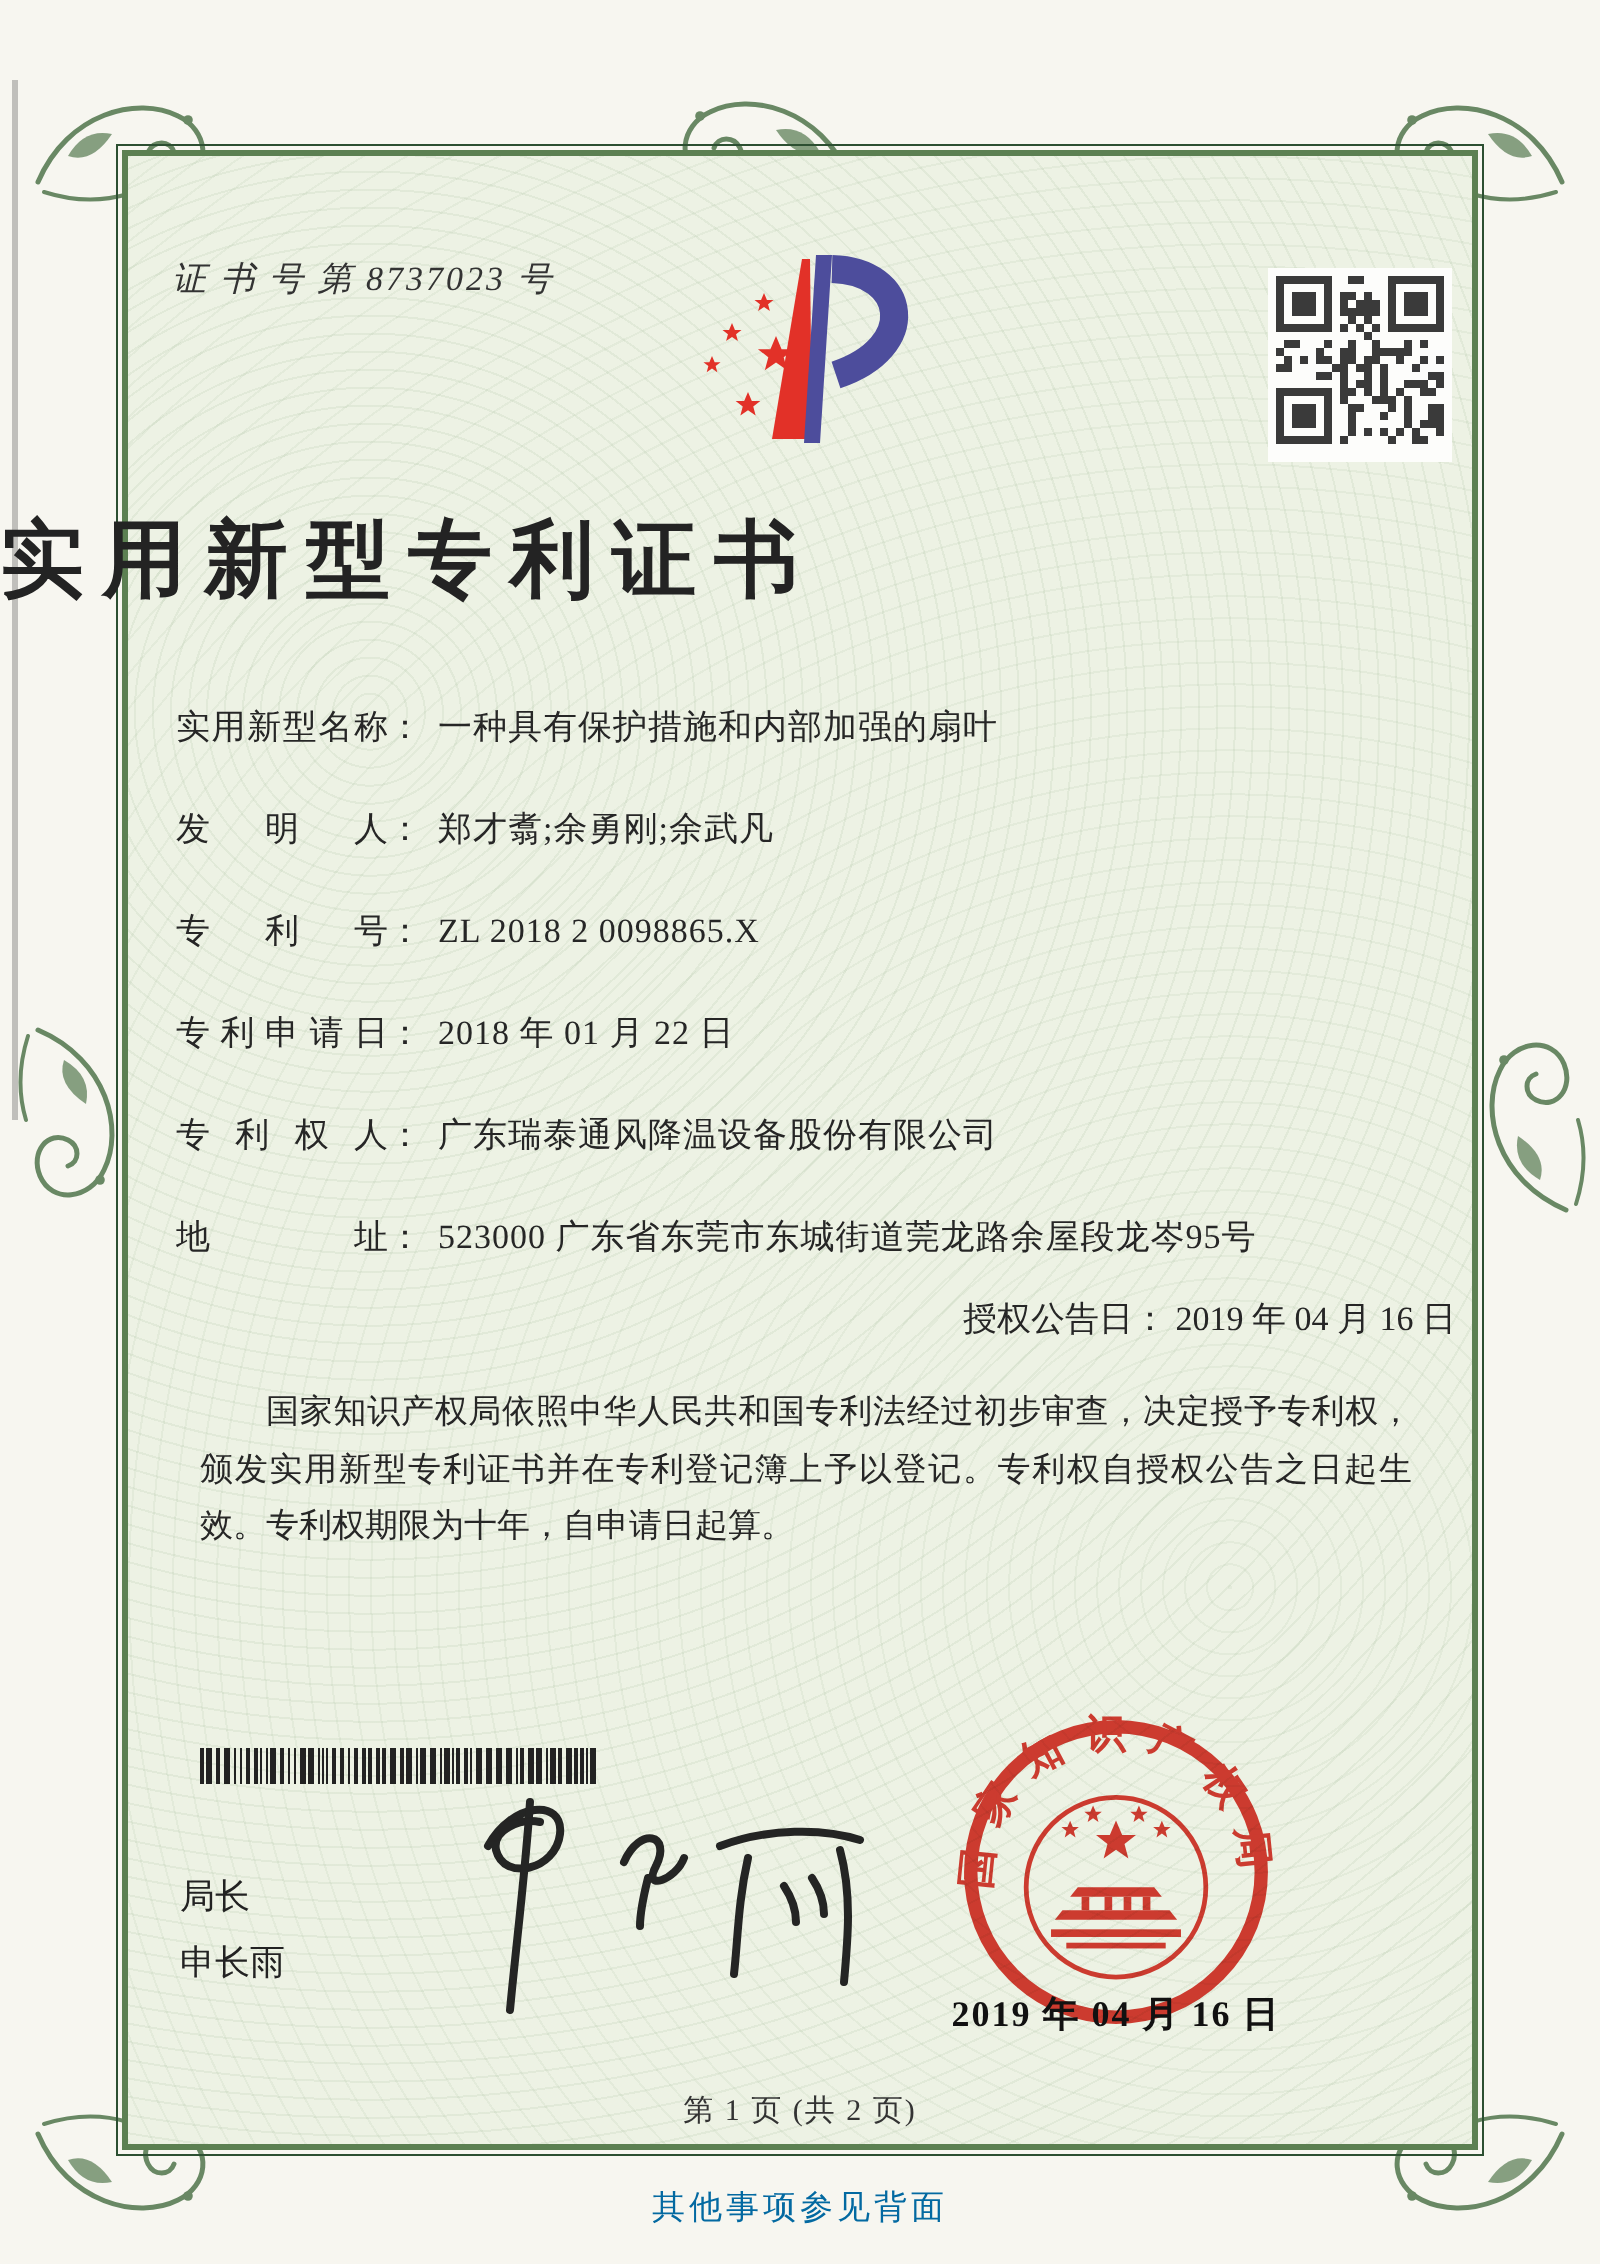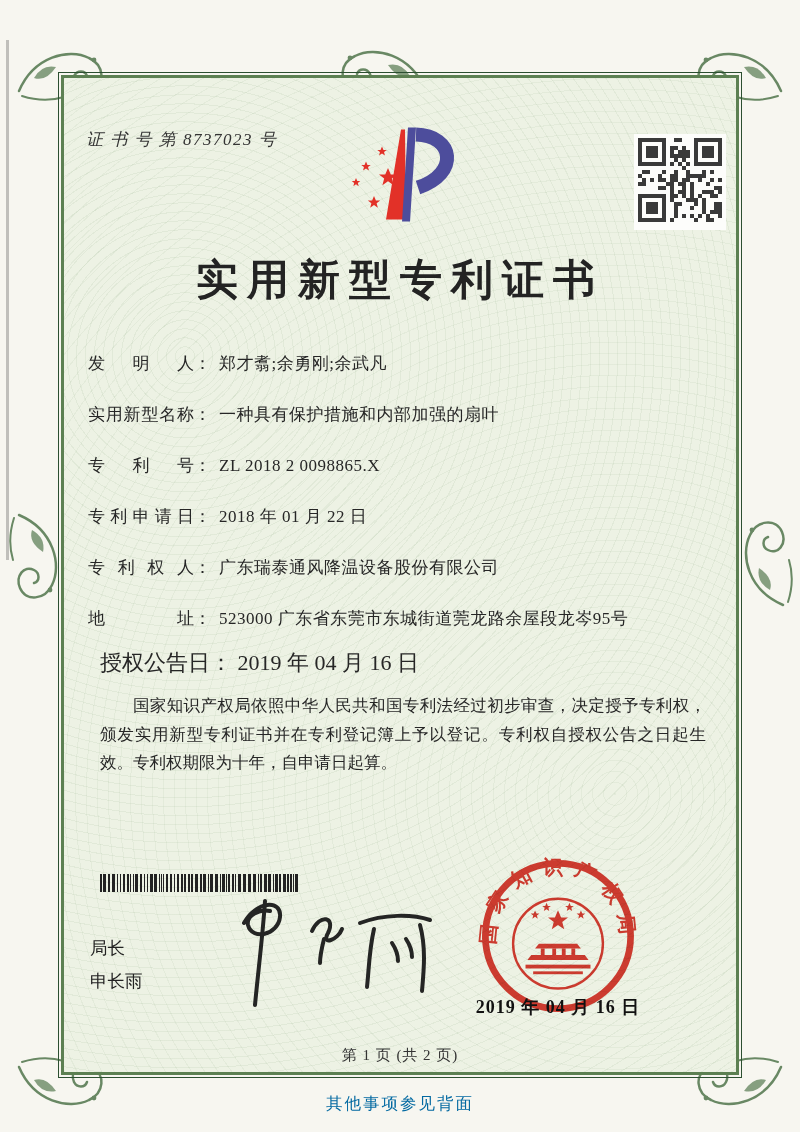--- a/index.html
+++ b/index.html
@@ -20,32 +20,32 @@
     position:absolute;inset:2px;border:3px solid #5c8052;box-sizing:border-box;
     background-color:#edf2e4;
     background-image:
       repeating-radial-gradient(circle at 18% 28%, rgba(140,170,130,.12) 0 1px, transparent 1px 9px),
       repeating-radial-gradient(circle at 82% 72%, rgba(140,170,130,.10) 0 1px, transparent 1px 11px);
   }
   .cert-no{position:absolute;left:86px;top:128px;font-size:17px;letter-spacing:1.5px;color:#333;font-style:italic;}
   .logo{position:absolute;left:338px;top:120px;}
   .qr{position:absolute;left:634px;top:134px;background:#fdfdfb;padding:4px;}
   .title{
-    position:absolute;left:0;top:252px;width:800px;text-align:center;
+    position:absolute;left:0;top:252px;width:800px;text-align:left;
     font-size:42px;font-weight:bold;letter-spacing:9px;color:#232323;
   }
   .fields{position:absolute;left:88px;top:352px;width:636px;font-size:17px;}
   .field-row{line-height:24px;margin-bottom:27px;white-space:nowrap;}
   .field-label{
     display:inline-block;width:106px;text-align:justify;text-align-last:justify;
     vertical-align:top;
   }
   .colon{display:inline-block;}
   .field-value{padding-left:8px;letter-spacing:.5px;}
-  .grant-row{position:absolute;left:100px;top:648px;width:640px;font-size:22px;white-space:nowrap;}
+  .grant-row{position:absolute;left:88px;top:648px;width:640px;font-size:17px;white-space:nowrap;text-align:right;}
   .grant-pair{display:inline-block;}
   .grant-pair.second{position:absolute;left:256px;}
   .paragraphs{position:absolute;left:88px;top:680px;width:630px;font-size:16.5px;line-height:28.5px;text-align:justify;}
   .paragraphs p{margin:12px;text-indent:2em;}
   .barcode{position:absolute;left:100px;top:874px;}
   .officer{position:absolute;left:90px;top:932px;font-family:"Liberation Sans","DejaVu Sans",sans-serif;font-size:17.5px;line-height:33px;color:#222;}
   .signature{position:absolute;left:208px;top:893px;}
   .seal{position:absolute;left:472px;top:850px;mix-blend-mode:multiply;opacity:.9;}
   .seal-date{
     position:absolute;left:466px;top:995px;width:184px;text-align:center;
@@ -323,24 +323,24 @@
         <rect x="32" y="80" width="4" height="4" fill="#3a3a3a"></rect>
         <rect x="56" y="80" width="4" height="4" fill="#3a3a3a"></rect>
         <rect x="68" y="80" width="4" height="4" fill="#3a3a3a"></rect>
         <rect x="72" y="80" width="4" height="4" fill="#3a3a3a"></rect>
       </svg></div>
 
   <div class="title">实用新型专利证书</div>
 
   <div class="fields">
     <div class="field-row">
+      <span class="field-label">实用新型名称</span><span class="colon">：</span><span class="field-value">一种具有保护措施和内部加强的扇叶</span>
+    </div>
+    <div class="field-row">
       <span class="field-label">发明人</span><span class="colon">：</span><span class="field-value">郑才翥;余勇刚;余武凡</span>
-    </div>
-    <div class="field-row">
-      <span class="field-label">实用新型名称</span><span class="colon">：</span><span class="field-value">一种具有保护措施和内部加强的扇叶</span>
     </div>
     <div class="field-row">
       <span class="field-label">专利号</span><span class="colon">：</span><span class="field-value">ZL 2018 2 0098865.X</span>
     </div>
     <div class="field-row">
       <span class="field-label">专利申请日</span><span class="colon">：</span><span class="field-value">2018 年 01 月 22 日</span>
     </div>
     <div class="field-row">
       <span class="field-label">专利权人</span><span class="colon">：</span><span class="field-value">广东瑞泰通风降温设备股份有限公司</span>
     </div>

